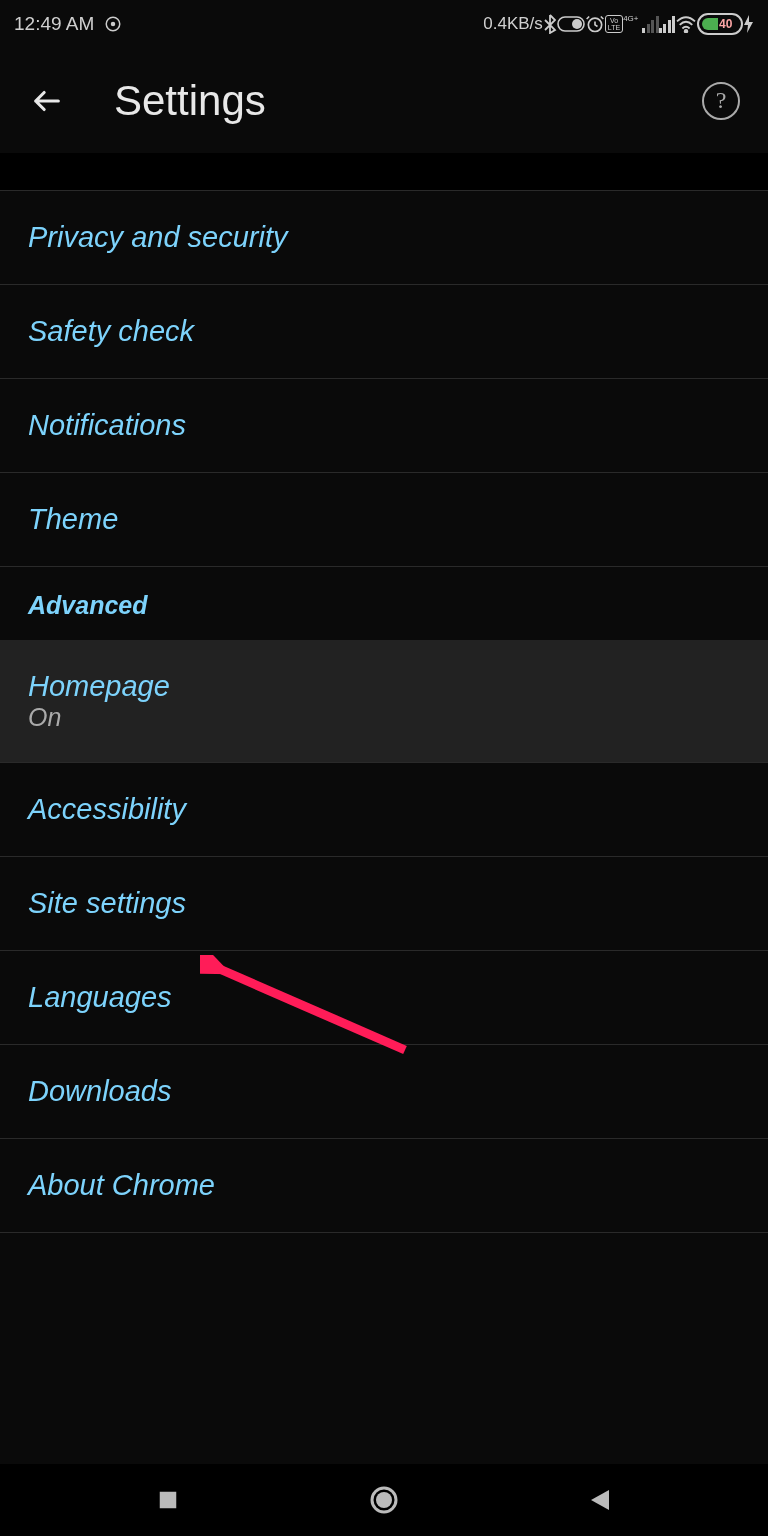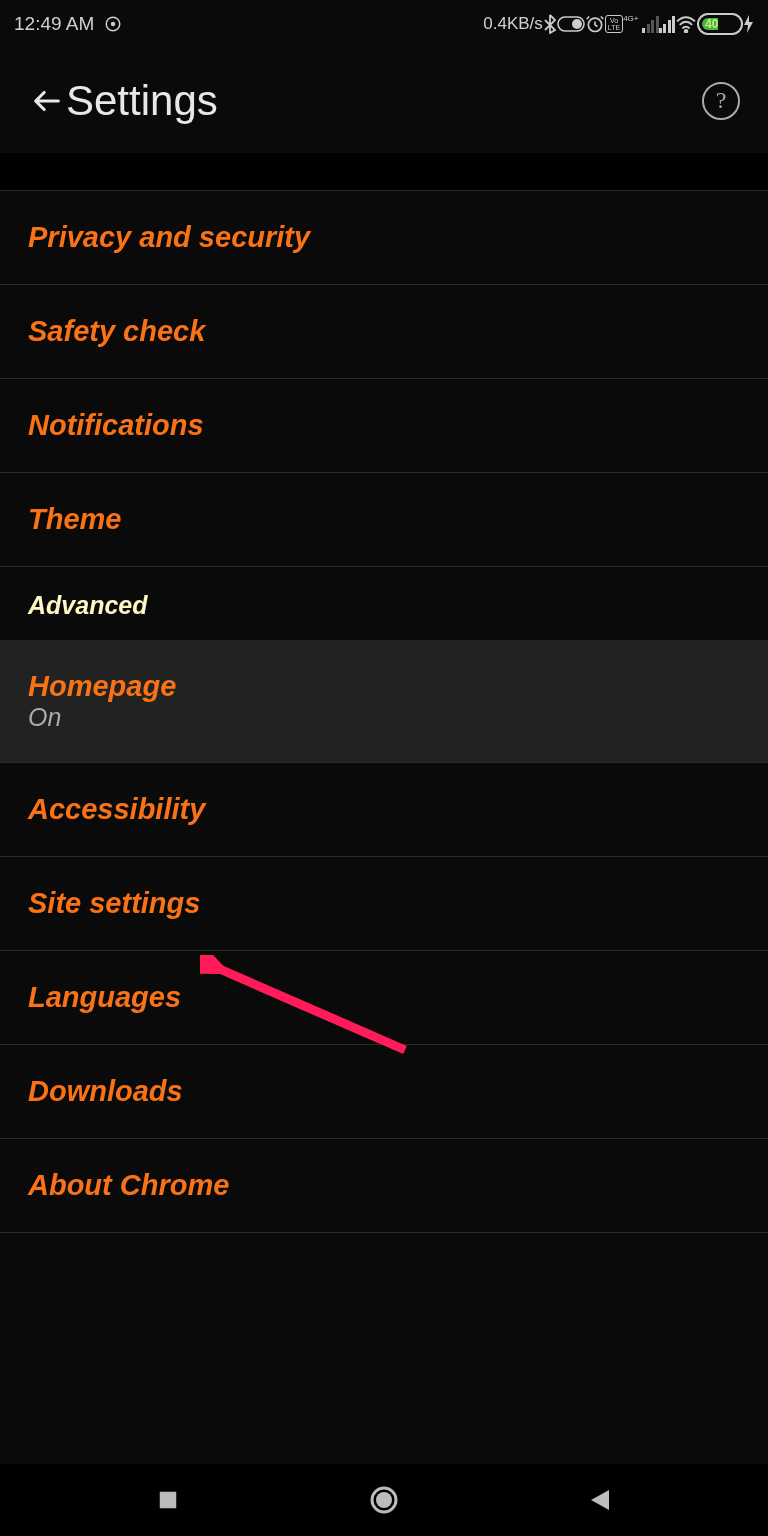--- a/index.html
+++ b/index.html
@@ -53,30 +53,31 @@
       padding-left: 3px;
     }
     .battery-fill {
       width: 40%;
       height: 12px;
       background: #4caf50;
       border-radius: 6px 0 0 6px;
     }
     .battery-text {
       position: absolute;
-      left: 6px;
+      left: 20px;
       font-size: 12px;
-      color: #bef264;
+      color: #fca5a5;
       font-weight: bold;
     }
     .app-bar {
       height: 105px;
       display: flex;
       align-items: center;
       padding: 0 28px;
+      gap: 48px;
     }
     .back-arrow {
       width: 38px;
       height: 38px;
       display: flex;
       align-items: center;
       justify-content: center;
       cursor: pointer;
     }
     .app-title {
@@ -113,34 +114,34 @@
     .list-item {
       padding: 30px 28px;
       border-bottom: 1px solid #2a2a2a;
       cursor: pointer;
     }
     .list-item.highlighted {
       background: #222;
     }
     .item-title {
       font-size: 29px;
-      font-weight: bold;
-      color: #f97316;
+      font-weight: normal;
+      color: #7dd3fc;
       font-style: italic;
     }
     .item-subtitle {
       font-size: 25px;
       color: #aaa;
       font-style: italic;
     }
     .section-header {
       padding: 24px 28px 20px 28px;
       font-size: 25px;
       font-weight: bold;
-      color: #fef9c3;
+      color: #7dd3fc;
       font-style: italic;
     }
     .nav-bar {
       position: absolute;
       bottom: 0;
       left: 0;
       right: 0;
       height: 72px;
       background: #000;
       display: flex;

